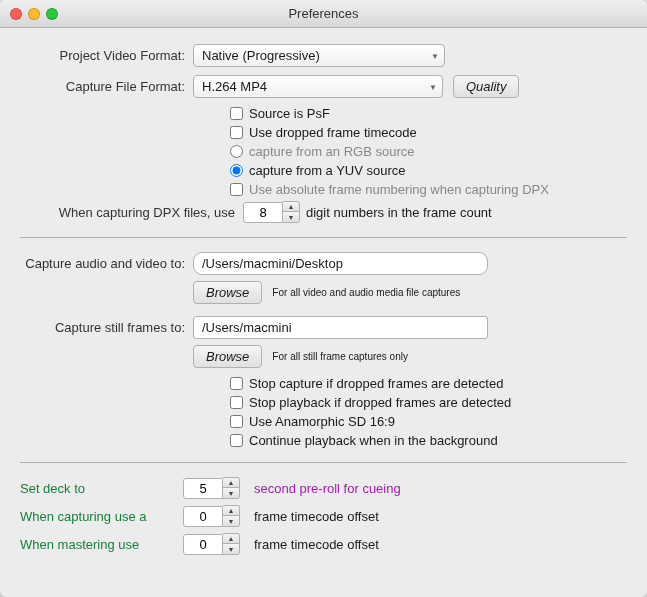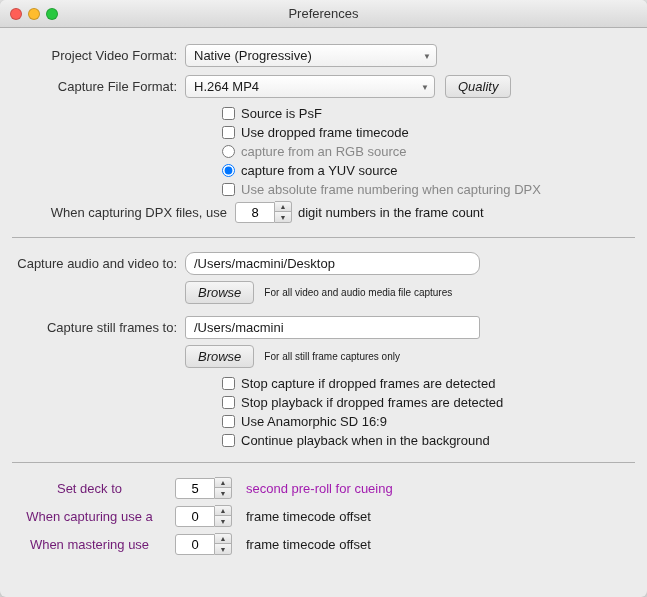--- a/index.html
+++ b/index.html
@@ -42,21 +42,21 @@
     }
     .btn-close { background: #ff5f57; }
     .btn-min { background: #febc2e; }
     .btn-max { background: #28c840; }
     .titlebar-title {
       font-size: 13px;
       color: #333;
       font-weight: 500;
     }
     .content {
-      padding: 16px 12px 20px;
+      padding: 16px 20px 20px;
     }
     .divider {
       border: none;
       border-top: 1px solid #b0b0b0;
       margin: 14px 0;
     }
     .form-row {
       display: flex;
       align-items: center;
       margin-bottom: 8px;
@@ -219,23 +219,23 @@
       margin-top: 6px;
       margin-bottom: 6px;
     }
     .bottom-row {
       display: flex;
       align-items: center;
       margin-bottom: 6px;
     }
     .bottom-label {
       width: 155px;
-      text-align: center;
+      text-align: left;
       margin-right: 8px;
-      color: #701a75;
+      color: #15803d;
       flex-shrink: 0;
     }
     .bottom-suffix {
       margin-left: 8px;
       color: #a21caf;
       font-size: 13px;
     }
     .bottom-suffix-black {
       margin-left: 8px;
       color: #1a1a1a;

